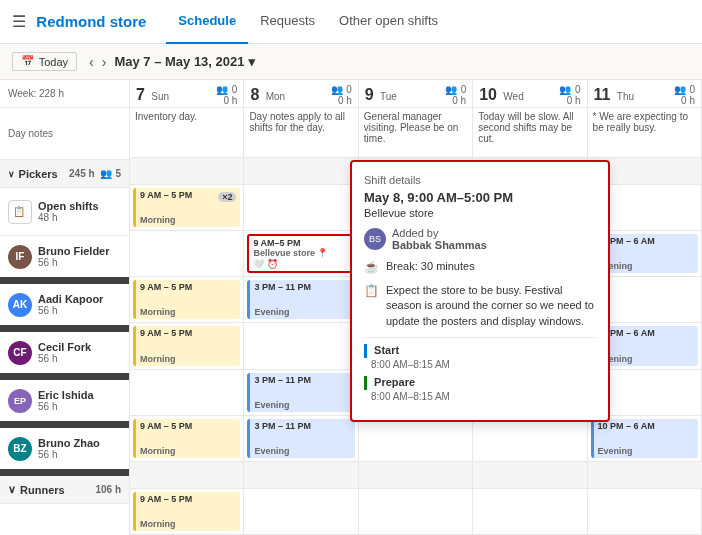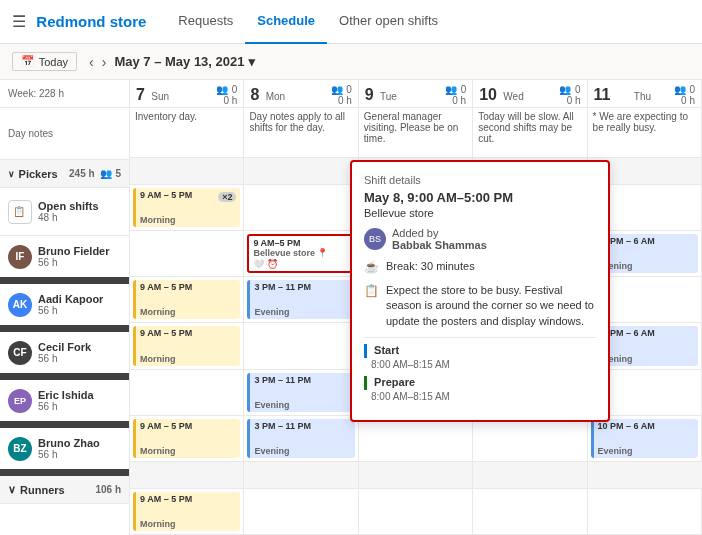--- a/index.html
+++ b/index.html
@@ -70,43 +70,43 @@
     .sd-text { font-size: 11px; color: #333; line-height: 1.4; }
     .sd-divider { border-top: 1px solid #e8e8e8; margin: 6px 0; }
     .sd-task { margin-bottom: 6px; }
     .sd-task-bar { width: 3px; height: 14px; background: #0078d4; display: inline-block; margin-right: 4px; vertical-align: middle; }
     .sd-task-bar-green { background: #107c10; }
     .sd-task-title { font-weight: 600; font-size: 11px; }
     .sd-task-time { font-size: 10px; color: #666; }
 
     .person-avatar.brown { background: #795548; }
     .person-avatar.green { background: #3b82f6; }
-    .person-avatar.orange { background: #404040; }
+    .person-avatar.orange { background: #701a75; }
     .person-avatar.teal { background: #038387; }
     .person-avatar.ep { background: #8764b8; font-size: 9px; }
 
     .grid-section-header { display: grid; grid-template-columns: repeat(5, 1fr); border-bottom: 1px solid #e8e8e8; height: 28px; background: #f5f5f5; }
     .grid-section-cell { border-right: 1px solid #e8e8e8; }
 
     .runners-row-area { display: grid; grid-template-columns: repeat(5, 1fr); border-bottom: 1px solid #e8e8e8; height: 28px; background: #f5f5f5; }
   </style>
 </head>
 <body>
 
 <div>
 
   <div class="top-nav">
     <span class="nav-hamburger">☰</span>
     <span class="nav-title">Redmond store</span>
     <div class="nav-tabs">
+      <div class="nav-tab active">
+        <span>Schedule</span>
+      </div>
       <div class="nav-tab">
         <span>Requests</span>
-      </div>
-      <div class="nav-tab active">
-        <span>Schedule</span>
       </div>
       <div class="nav-tab">
         <span>Other open shifts</span>
       </div>
     </div>
   </div>
 
   <div class="date-nav">
     <div class="today-btn">
       <span>📅</span>
@@ -229,21 +229,21 @@
             <span class="day-name" style="margin-left:3px;">Wed</span>
           </div>
           <div class="day-info">
             <span>👥 <span>0</span></span>
             <span>0 h</span>
           </div>
         </div>
         <div class="day-header">
           <div>
             <span class="day-num">11</span>
-            <span class="day-name" style="margin-left:20px;">Thu</span>
+            <span class="day-name" style="margin-left:3px;">Thu</span>
           </div>
           <div class="day-info">
             <span>👥 <span>0</span></span>
             <span>0 h</span>
           </div>
         </div>
       </div>
 
       <div class="day-notes-row">
         <div class="day-note">Inventory day.</div>

